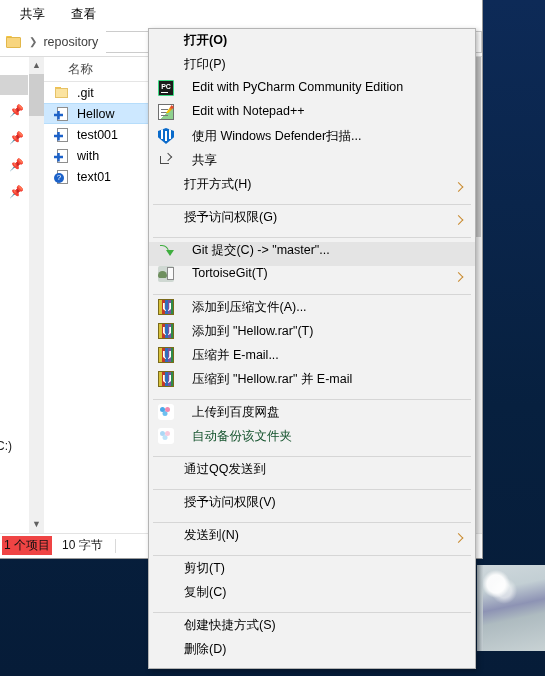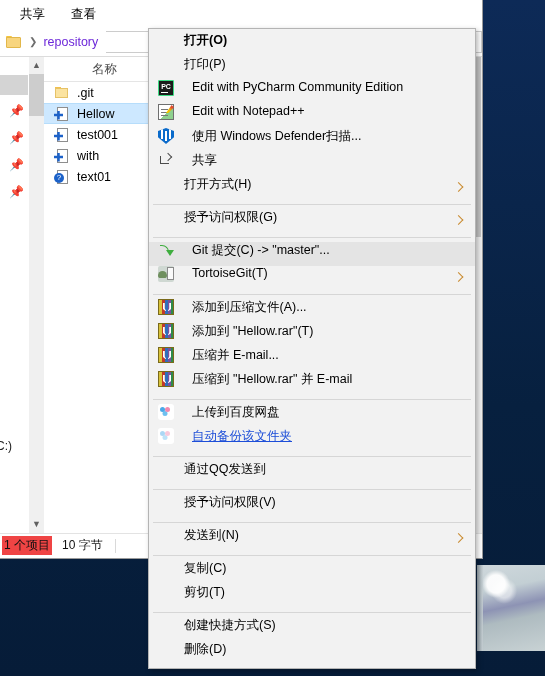--- a/index.html
+++ b/index.html
@@ -107,21 +107,21 @@
     box-sizing: border-box;
     border-radius: 1px;
   }
   .bc-chevron {
     color: #6d6d6d;
     font-size: 10px;
     margin: 0 6px 0 2px;
   }
   #bc-label {
     font-size: 12.5px;
-    color: #6d28d9;
+    color: #404040;
   }
   #addr-rest {
     flex: 1;
     height: 22px;
     margin-left: 8px;
     border: 1px solid #cccccc;
     border-left: none;
     background: #fff;
     box-sizing: border-box;
   }
@@ -200,21 +200,21 @@
   }
   #col-header {
     height: 24px;
     display: flex;
     align-items: center;
     border-bottom: 1px solid #e5e5e5;
     background: #fff;
   }
   #col-name {
     width: 120px;
-    padding-left: 48px;
+    padding-left: 24px;
     box-sizing: border-box;
     font-size: 12.5px;
     color: #4a4a4a;
   }
   #col-type {
     flex: 1;
     font-size: 12.5px;
     color: #4a4a4a;
     padding-left: 2px;
   }
@@ -366,21 +366,21 @@
     display: flex;
     padding-left: 0;
     box-sizing: border-box;
     position: relative;
     font-size: 12.5px;
     color: #000;
     cursor: default;
   }
   .mi.tall { height: 24px; }
   .mi.hover { background: #e4e4e4; }
-  .mi.disabled .mi-label { color: #1d4ed8; text-decoration: underline; }
+  .mi.disabled .mi-label { color: #14532d; }
   .mi.bold .mi-label { font-weight: bold; }
   .mi-icon {
     width: 16px; height: 16px;
     margin-left: 9px;
     margin-right: 0;
     flex: none;
     position: relative;
   }
   .mi-label {
     margin-left: 18px;
@@ -727,25 +727,25 @@
     <div class="mi tall mi-noicon">
       <div class="mi-label">授予访问权限(V)</div>
     </div>
     <div class="sep"></div>
     <div class="mi tall mi-noicon">
       <div class="mi-label">发送到(N)</div>
       <div class="mi-arrow"></div>
     </div>
     <div class="sep"></div>
     <div class="mi tall mi-noicon">
+      <div class="mi-label">剪切(T)</div>
+    </div>
+    <div class="mi tall mi-noicon">
       <div class="mi-label">复制(C)</div>
     </div>
-    <div class="mi tall mi-noicon">
-      <div class="mi-label">剪切(T)</div>
-    </div>
     <div class="sep"></div>
     <div class="mi tall mi-noicon">
       <div class="mi-label">创建快捷方式(S)</div>
     </div>
     <div class="mi tall mi-noicon">
       <div class="mi-label">删除(D)</div>
     </div>
   </div>
 
 </body></html>

